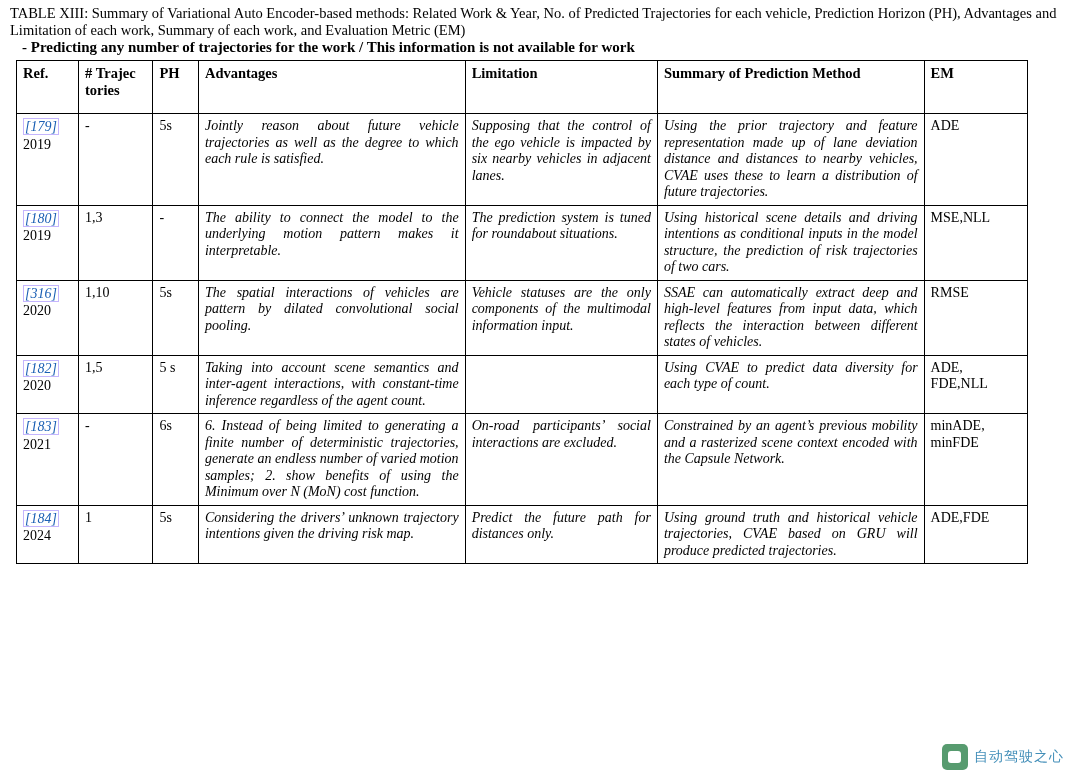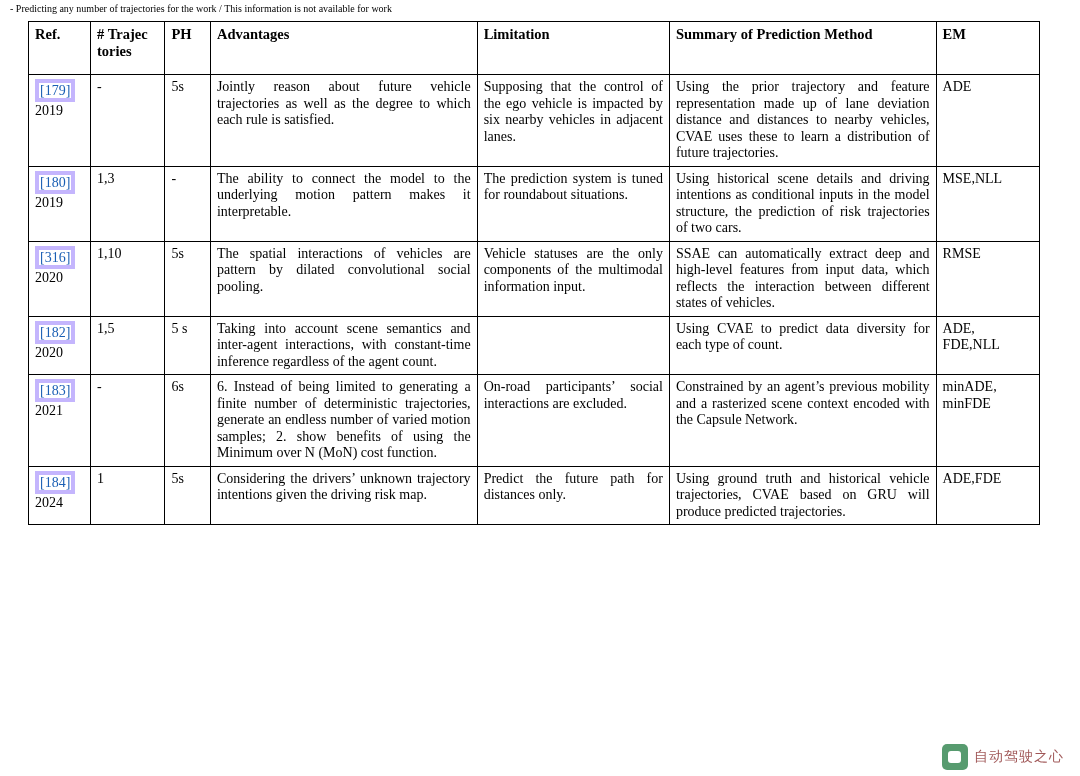--- a/index.html
+++ b/index.html
@@ -21,27 +21,28 @@
     padding: 0;
     box-sizing: border-box;
   }
   .caption {
     font-size: 14.5px;
     line-height: 17px;
     padding: 5px 2px 0 10px;
     text-align: left;
   }
   .caption-note {
-    font-size: 10px;
+    font-size: 15px;
     line-height: 17px;
-    padding: 0 2px 4px 10px;
+    padding: 0 2px 4px 22px;
+    font-weight: bold;
   }
   table.tbl {
     border-collapse: collapse;
-    margin-left: 28px;
+    margin-left: 16px;
     width: 1012px;
     table-layout: fixed;
     font-size: 14px;
   }
   table.tbl th, table.tbl td {
     border: 1px solid #000000;
     vertical-align: top;
     padding: 4px 6px 4px 6px;
     line-height: 16.5px;
   }
@@ -57,28 +58,30 @@
   .col-ph { width: 44px; }
   .col-adv { width: 258px; }
   .col-lim { width: 186px; }
   .col-sum { width: 258px; }
   .col-em { width: 100px; }
 
   td.justify {
     text-align: justify;
     text-justify: inter-word;
     hyphens: auto;
+    font-style: italic;
   }
   .refbox {
     display: inline-block;
-    border: 4px solid #c4b5fd;
+    border: 1px solid #c4b5fd;
     color: #1a5fb4;
     padding: 0 1px;
     line-height: 15px;
     font-size: 14px;
+    font-style: italic;
   }
   .refyear {
     display: block;
     margin-top: 1px;
     font-size: 14px;
   }
   .refcell { text-align: left; }
   .watermark {
     position: absolute;
     right: 16px;
@@ -100,29 +103,30 @@
     content: "";
     position: absolute;
     left: 6px; top: 7px;
     width: 13px; height: 12px;
     border-radius: 3px;
     background: #ffffff;
   }
   .wm-text {
     font-family: "DejaVu Sans", sans-serif;
     font-size: 14px;
-    color: #7f1d1d;
+    color: #0369a1;
     letter-spacing: 1px;
   }
 </style>
 </head>
 <body>
 
 <div class="page">
 
+  <div class="caption">TABLE XIII: Summary of Variational Auto Encoder-based methods: Related Work &amp; Year, No. of Predicted Trajectories for each vehicle, Prediction Horizon (PH), Advantages and Limitation of each work, Summary of each work, and Evaluation Metric (EM)</div>
   <div class="caption-note">- Predicting any number of trajectories for the work / This information is not available for work</div>
 
   <table class="tbl">
     <colgroup>
       <col class="col-ref">
         <col class="col-traj">
         <col class="col-ph">
         <col class="col-adv">
         <col class="col-lim">
         <col class="col-sum">

